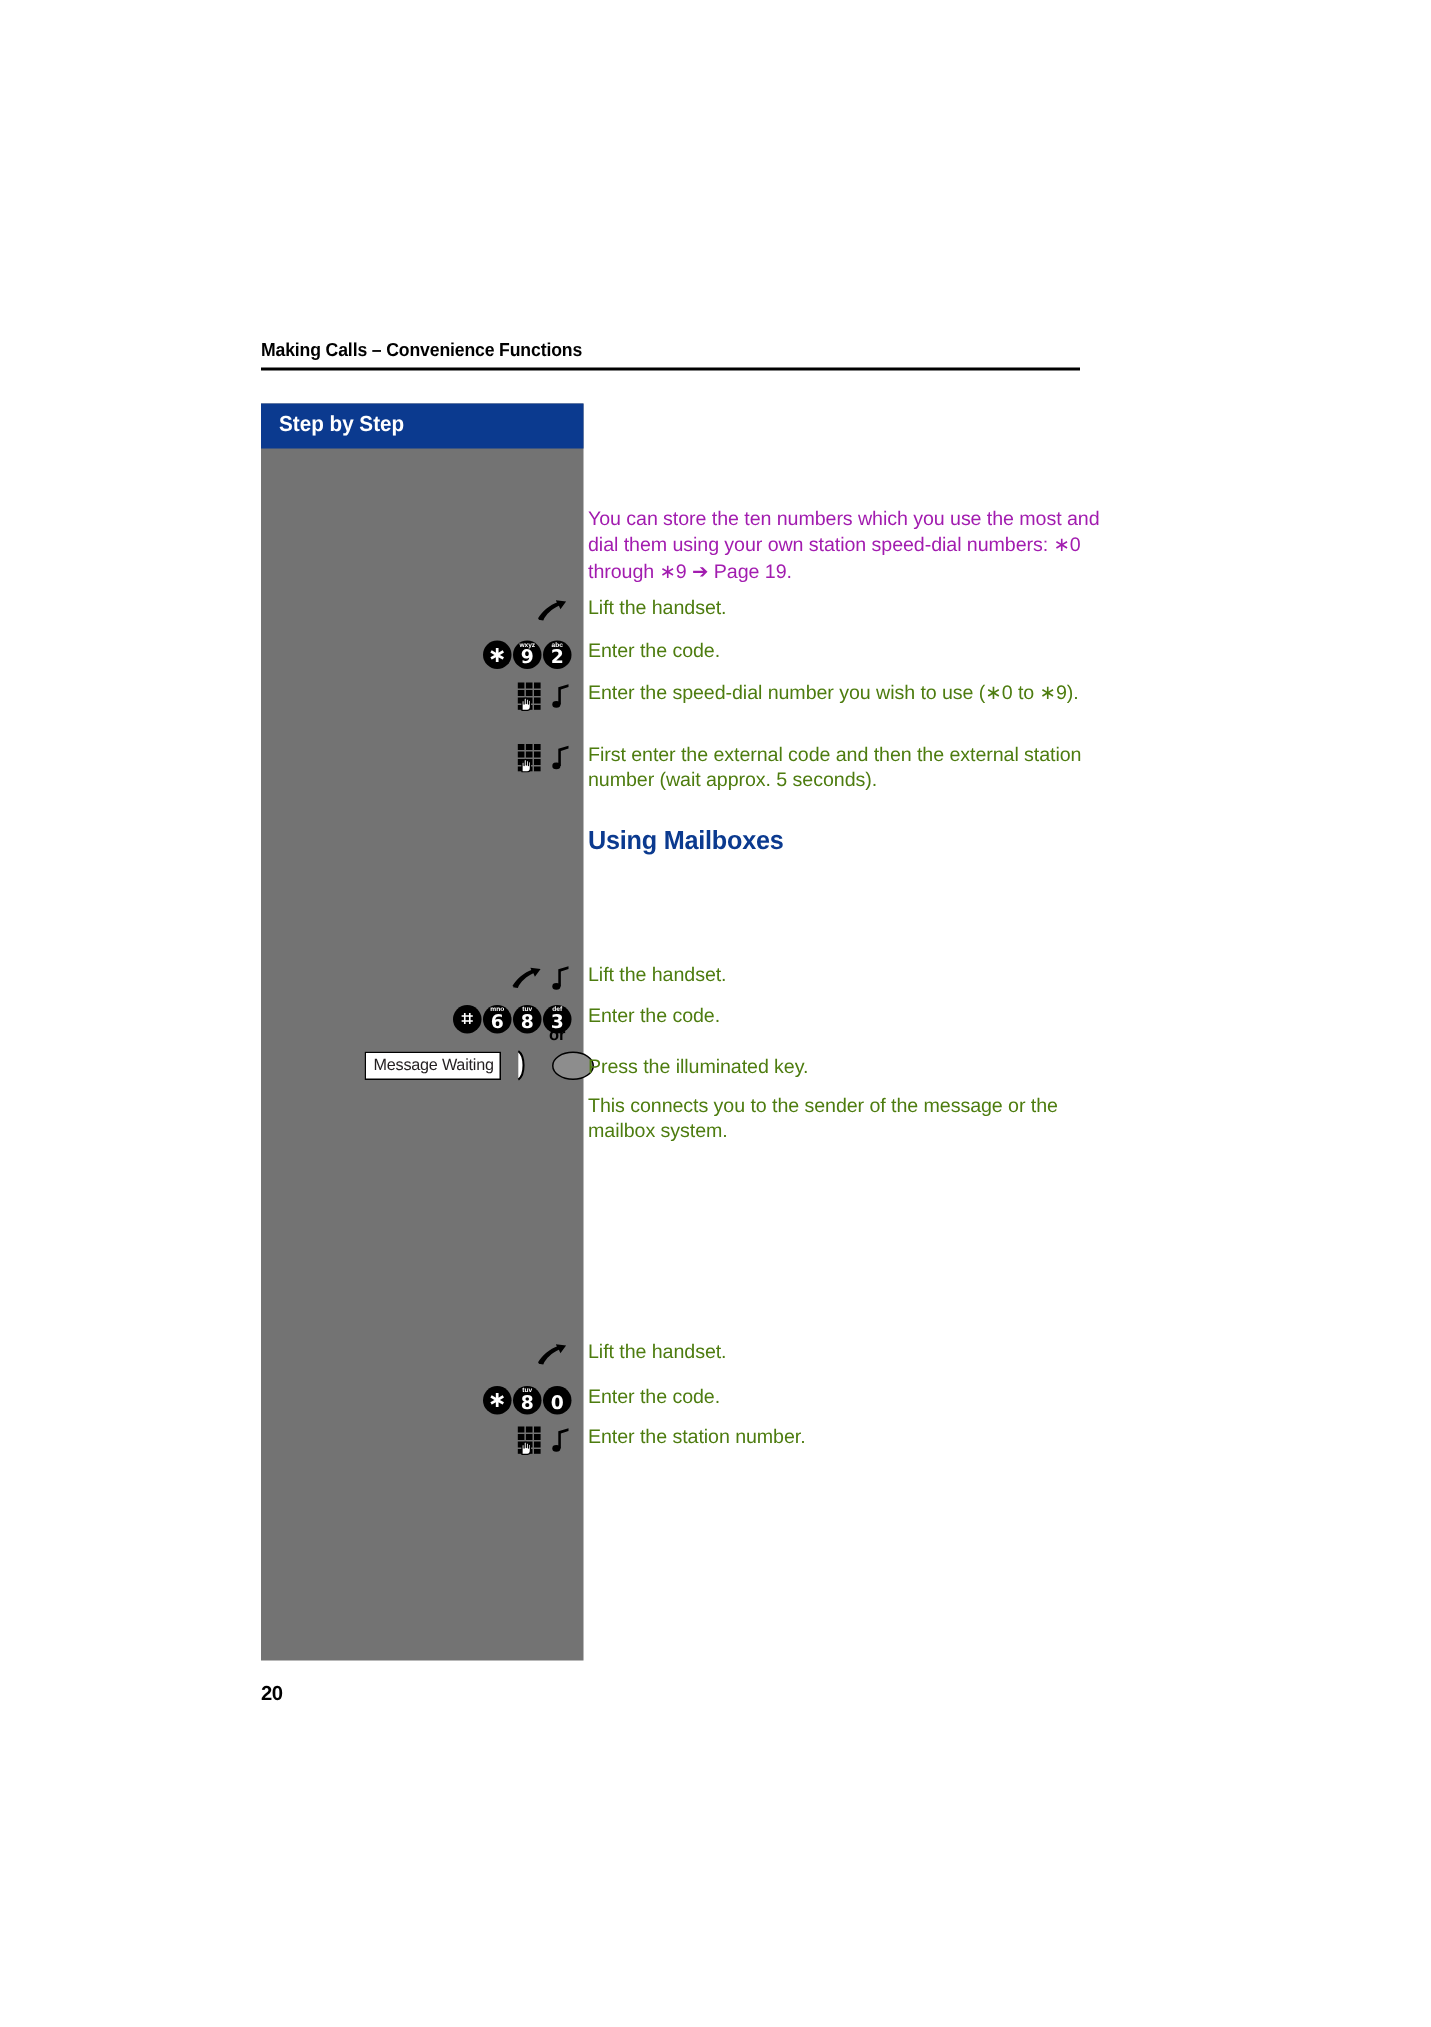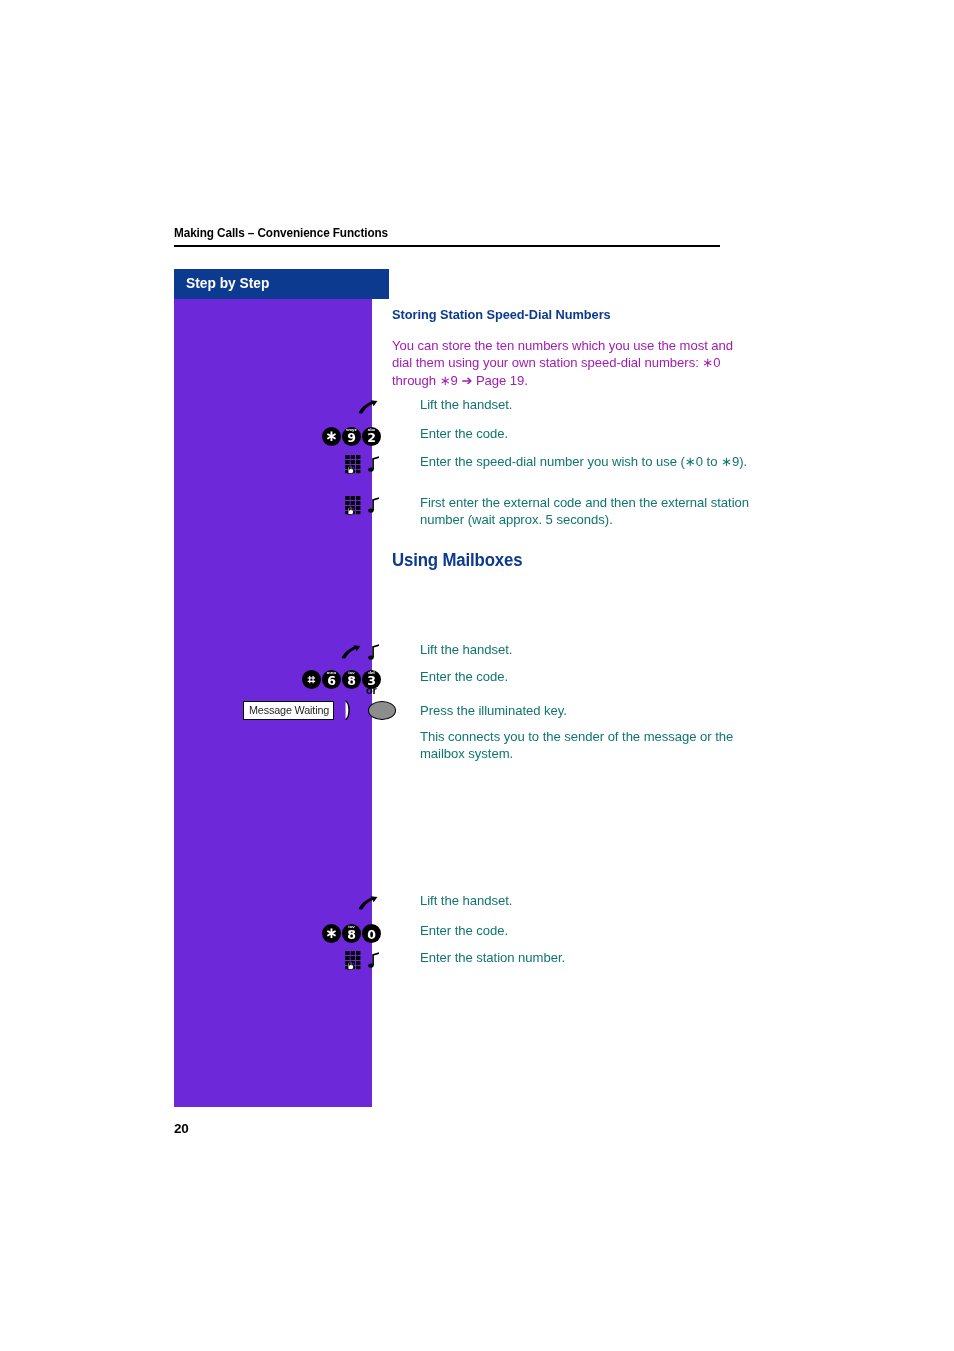--- a/index.html
+++ b/index.html
@@ -47,23 +47,23 @@
     height: 2px;
     background: #000000;
     width: 546px;
   }
 
   
   .sidebar {
     position: absolute;
     left: 174px;
     top: 269px;
-    width: 198px;
+    width: 215px;
     height: 838px;
-    background: #6d28d9;
+    background: #737373;
   }
   .sidebar-header {
     position: absolute;
     left: 0; top: 0;
     width: 215px;
     height: 30px;
     background: #0b3a8f;
   }
   .sidebar-header-label {
     position: absolute;
@@ -131,24 +131,23 @@
     align-items: center;
     justify-content: flex-end;
     gap: 4px;
   }
   .step-text {
     position: absolute;
     left: 218px;
     top: 0px;
     width: 358px;
     font-size: 13.1px;
-    color: #0f766e;
+    color: #4d7c0f;
     line-height: 1.33;
     letter-spacing: -0.05px;
-    margin-left: 28px;
   }
 
   
   .key {
     display: inline-block;
     width: 19px;
     height: 19px;
     border-radius: 50%;
     background: #000000;
     color: #ffffff;
@@ -257,23 +256,20 @@
     <div class="running-header-text">Making Calls – Convenience Functions</div>
     <div class="running-header-rule"></div>
   </div>
 
   <div class="sidebar">
     <div class="sidebar-header">
       <div class="sidebar-header-label">Step by Step</div>
     </div>
   </div>
 
-  <div class="content" style="top:307px;">
-    <h3 class="sub-title">Storing Station Speed-Dial Numbers</h3>
-  </div>
 
   <div class="content" style="top:337px; width:356px;">
     <p class="body-text">You can store the ten numbers which you use the most and dial them using your own station speed-dial numbers: ∗0 through ∗9 ➔ Page 19.</p>
   </div>
 
   <div class="step-row" style="top:396px;">
     <div class="step-icons">
       <svg class="handset-icon" viewBox="0 0 24 18">
         <path d="M2.0 15.2 C4.5 11.0, 9.0 6.6, 14.6 4.6 L13.6 2.2 L20.4 3.0 L16.6 8.2 L15.6 5.9 C11.0 7.9, 7.0 11.6, 5.2 15.6 Z" fill="#000"></path>
         <path d="M1.6 14.4 C4.3 9.8, 9.3 5.2, 15.2 3.3 L15.8 5.0 C10.4 6.8, 5.9 11.0, 3.5 15.2 Z" fill="#000"></path>

